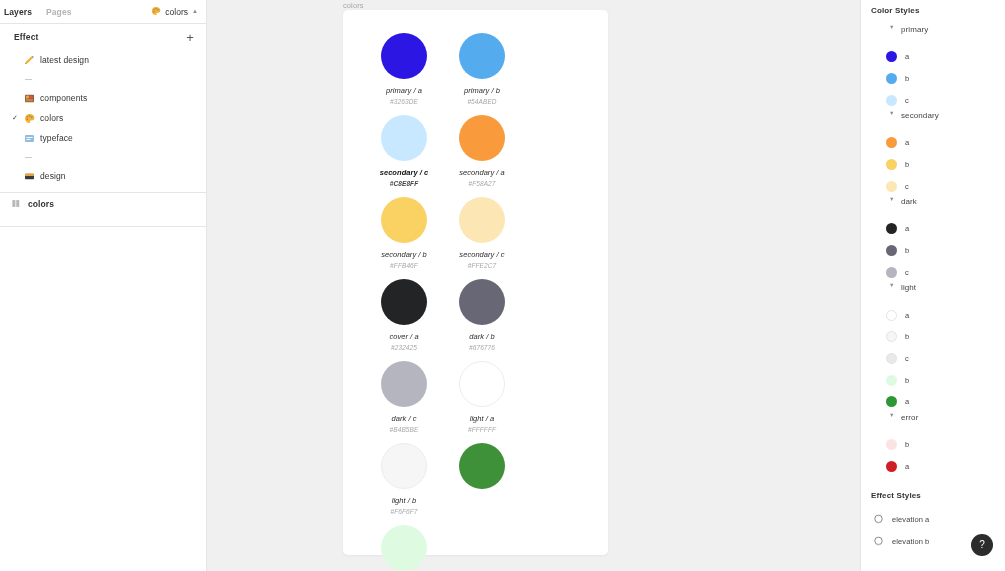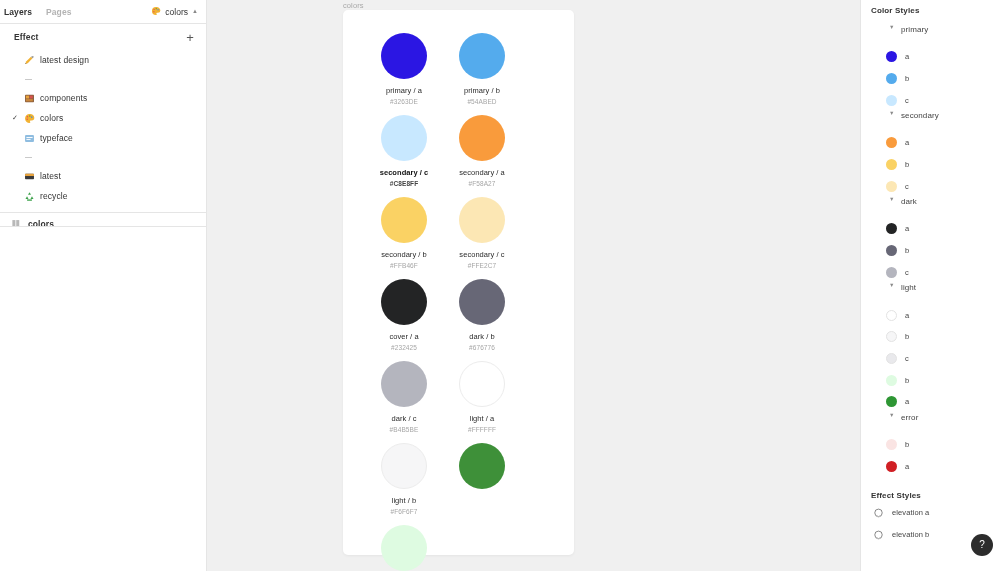--- a/index.html
+++ b/index.html
@@ -153,25 +153,26 @@
     left: 136px;
     top: 1px;
     font-size: 7.5px;
     color: #a8a8a8;
     letter-spacing: 0.1px;
   }
   .frame {
     position: absolute;
     left: 136px;
     top: 10px;
-    width: 231px;
+    width: 265px;
     height: 545px;
     background: #ffffff;
     border-radius: 5px;
     box-shadow: 0 1px 3px rgba(0,0,0,0.05);
+    font-style: italic;
   }
   .swatch-grid {
     position: absolute;
     top: 22px;
     left: 22px;
     width: 222px;
     display: flex;
     flex-wrap: wrap;
   }
   .swatch-cell {
@@ -258,21 +259,21 @@
   }
   .rp-dot.bordered { border: 1px solid #e3e3e3; }
   .rp-item-label {
     font-size: 7.5px;
     color: #444;
     letter-spacing: 0.1px;
   }
   .rp-effect {
     height: 22px;
     display: flex;
-    align-items: flex-start;
+    align-items: center;
     padding-left: 12px;
   }
   .effect-icon {
     width: 11px; height: 11px;
     flex: 0 0 11px;
     margin-right: 8px;
     display: flex; align-items: center; justify-content: center;
   }
   .effect-label { font-size: 7.5px; color: #444; letter-spacing: 0.1px; }
 
@@ -384,35 +385,23 @@
       </div>
 
       <div class="page-row">
         <span class="page-check"></span>
         <span class="page-icon">
           <svg width="11" height="11" viewBox="0 0 16 16">
             <rect x="1.5" y="4" width="13" height="8" rx="1" fill="#3A3A3A"></rect>
             <rect x="1.5" y="4" width="13" height="3.4" rx="1" fill="#E8A33D"></rect>
           </svg>
         </span>
-        <span class="page-label">latest</span>
-      </div>
-
-      <div class="page-row">
-        <span class="page-check"></span>
-        <span class="page-icon">
-          <svg width="11" height="11" viewBox="0 0 16 16">
-            <path d="M8 1.8l2.2 3.8H5.8z" fill="#3FA34D"></path>
-            <path d="M2.2 11.5l2.2-3.8 2.2 3.8z" fill="#3FA34D"></path>
-            <path d="M13.8 11.5l-2.2-3.8-2.2 3.8z" fill="#3FA34D"></path>
-            <path d="M4.5 12.2h7v2h-7z" fill="#3FA34D"></path>
-          </svg>
-        </span>
-        <span class="page-label">recycle</span>
-      </div>
+        <span class="page-label">design</span>
+      </div>
+
 
     </div>
 
     <div class="layers-divider"></div>
 
     <div class="layer-row">
       <span class="layer-icon">
         <svg width="11" height="11" viewBox="0 0 16 16">
           <rect x="2" y="3" width="4.4" height="10" fill="#b8b8b8"></rect>
           <rect x="7.6" y="3" width="4.4" height="10" fill="#b8b8b8"></rect>

